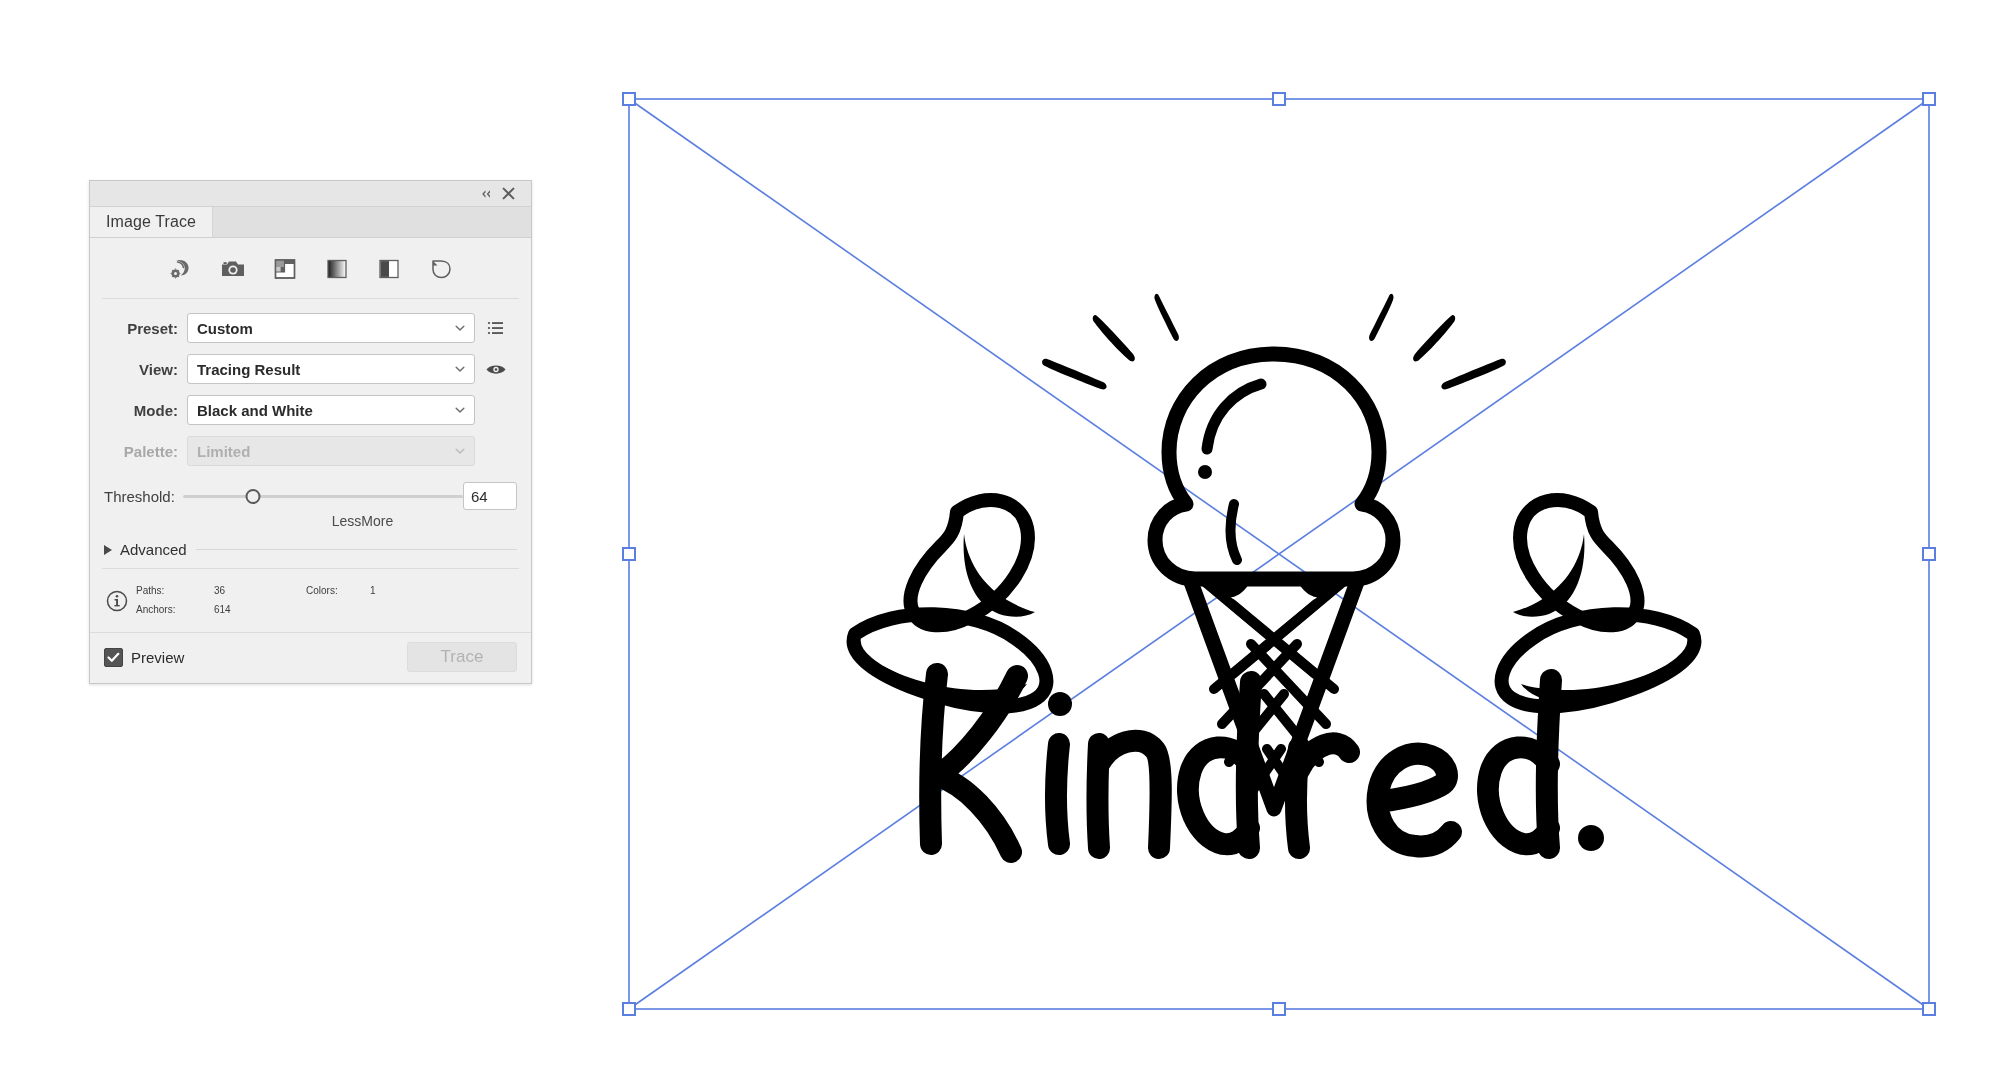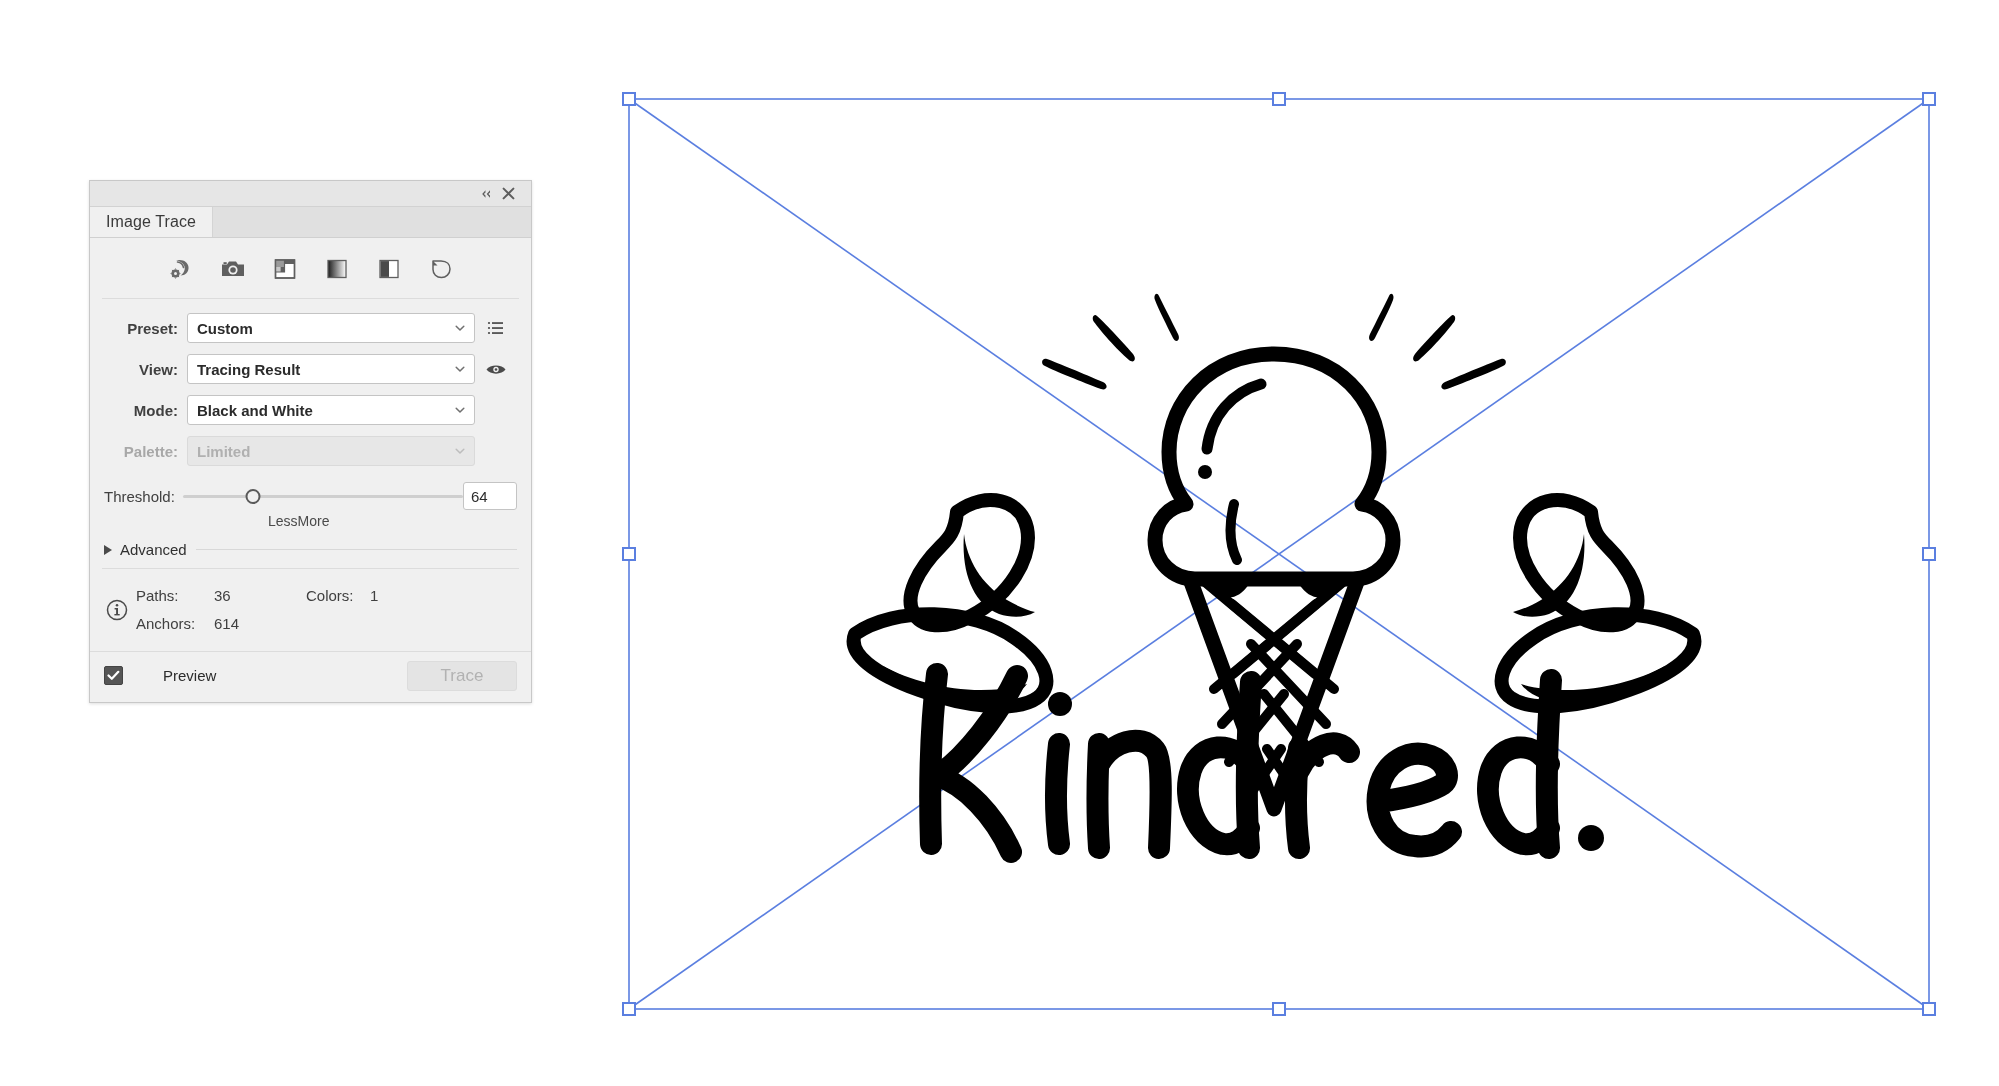--- a/index.html
+++ b/index.html
@@ -205,21 +205,21 @@
     color: #2b2b2b;
     padding: 0 7px;
     box-sizing: border-box;
     display: flex;
     align-items: center;
     flex: none;
     cursor: text;
   }
   .thresh-scale {
     display: flex;
-    justify-content: flex-start;
+    justify-content: center;
     padding: 2px 74px 0 178px;
     font-size: 14px;
     color: #4a4a4a;
   }
 
   
   .advanced {
     display: flex;
     align-items: center;
     padding: 12px 14px 10px 14px;
@@ -259,21 +259,21 @@
   .info-icon {
     width: 26px;
     height: 26px;
     flex: none;
     margin-right: 6px;
     color: #4a4a4a;
   }
   .info-grid { flex: 1; }
   .info-line {
     display: flex;
-    font-size: 15px;
+    font-size: 10px;
     color: #404040;
     line-height: 1.85;
   }
   .info-k { width: 78px; flex: none; }
   .info-v { width: 92px; flex: none; }
   .info-k2 { width: 64px; flex: none; }
 
   
   .footer {
     display: flex;
@@ -292,21 +292,20 @@
     justify-content: center;
     margin-right: 8px;
     flex: none;
     cursor: pointer;
   }
   .cb svg { display: block; }
   .cb-label {
     font-size: 15px;
     color: #2b2b2b;
     cursor: pointer;
-    margin-left: 32px;
   }
   .spacer { flex: 1; }
   .trace-btn {
     width: 108px;
     height: 28px;
     background: #e4e4e4;
     border: 1px solid #dcdcdc;
     border-radius: 3px;
     display: flex;
     align-items: center;

